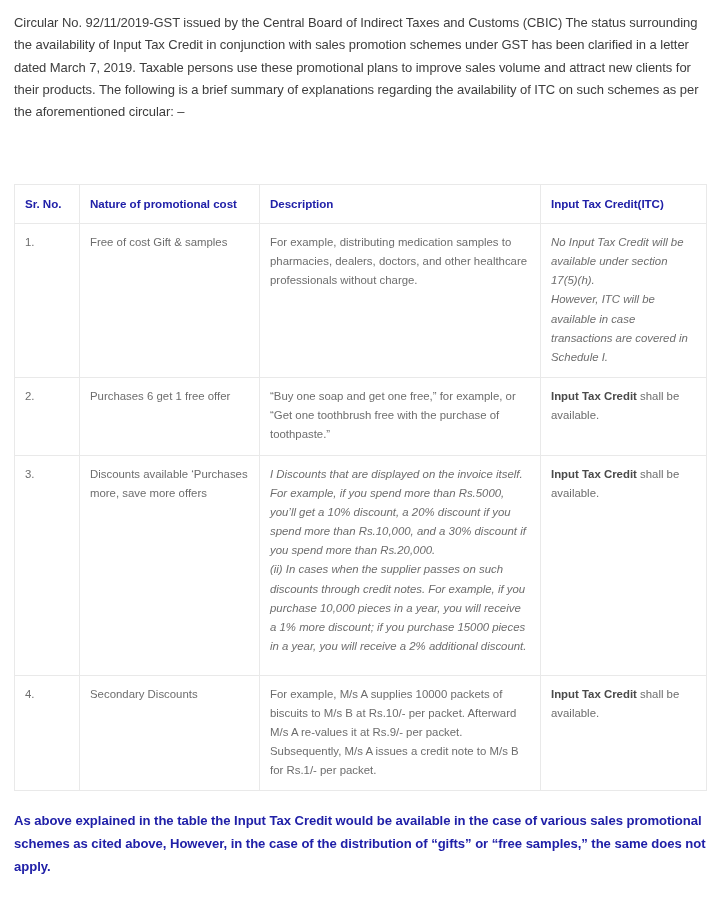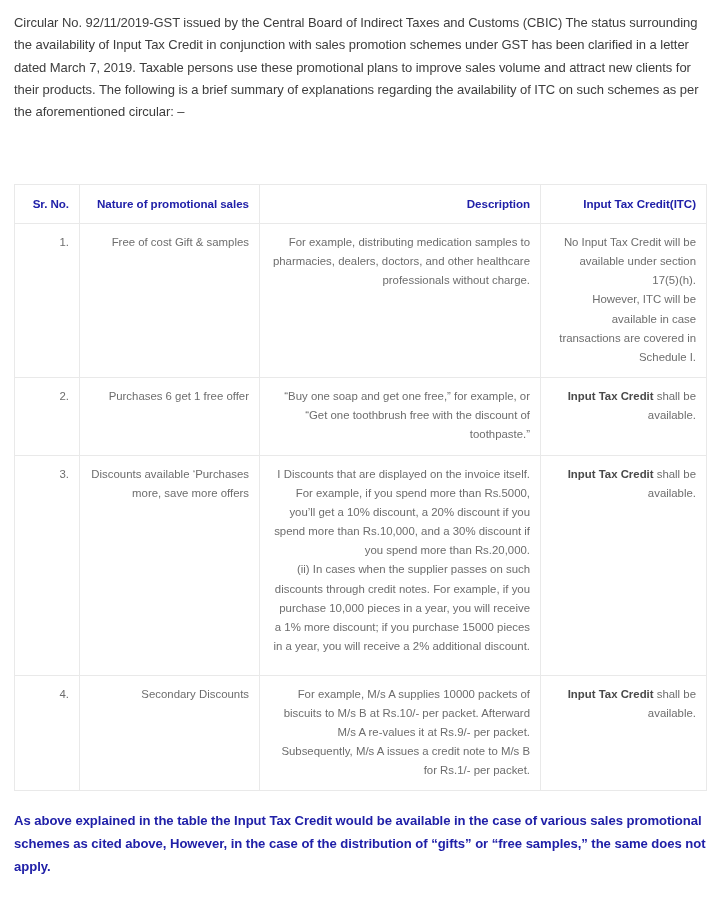--- a/index.html
+++ b/index.html
@@ -63,21 +63,21 @@
   table.promo-table col.c-desc    { width: 281px; }
   table.promo-table col.c-itc     { width: 166px; }
 
   table.promo-table th,
   table.promo-table td {
     border-left: 1px solid #e9e9e9;
     border-right: 1px solid #e9e9e9;
     border-top: 1px solid #e9e9e9;
     border-bottom: 1px solid #e9e9e9;
     vertical-align: top;
-    text-align: right;
+    text-align: left;
     padding: 9px 10px 10px 10px;
     box-sizing: border-box;
   }
   table.promo-table th:first-child,
   table.promo-table td:first-child { border-left: 1px solid #e9e9e9; }
   table.promo-table th:last-child,
   table.promo-table td:last-child { border-right: 1px solid #e9e9e9; }
 
   table.promo-table thead th {
     color: #2020a8;
@@ -95,21 +95,21 @@
     font-weight: normal;
   }
   td.cell-srno { padding-top: 10px; }
   td.cell-itc b { color: #4a4a4a; font-weight: bold; margin-top: 48px; }
 
   .row1 td { height: 150px; }
   .row2 td { height: 74px; }
   .row3 td { height: 220px; }
   .row4 td { height: 105px; }
 
-  .para-block { display: block; }
+  .para-block { display: block; font-style: italic; }
   .para-block + .para-block { display: block; }
 
   
   .closing-note {
     color: #2020a8;
     font-size: 13.1px;
     font-weight: bold;
     line-height: 1.74;
     margin: 0;
     padding: 19px 14px 14px 14px;
@@ -128,41 +128,41 @@
     <table class="promo-table">
       <colgroup>
         <col class="c-srno">
         <col class="c-nature">
         <col class="c-desc">
         <col class="c-itc">
       </colgroup>
       <thead>
         <tr>
           <th>Sr. No.</th>
-          <th>Nature of promotional sales</th>
+          <th>Nature of promotional cost</th>
           <th>Description</th>
           <th>Input Tax Credit(ITC)</th>
         </tr>
       </thead>
       <tbody>
 
         <tr class="row1">
           <td class="cell-srno">1.</td>
           <td class="cell-nature">Free of cost Gift &amp; samples</td>
           <td class="cell-desc">For example, distributing medication samples to pharmacies, dealers, doctors, and other healthcare professionals without charge.</td>
           <td class="cell-itc">
             <span class="para-block">No Input Tax Credit will be available under section 17(5)(h).</span>
             <span class="para-block">However, ITC will be available in case transactions are covered in Schedule I.</span>
           </td>
         </tr>
 
         <tr class="row2">
           <td class="cell-srno">2.</td>
           <td class="cell-nature">Purchases 6 get 1 free offer</td>
-          <td class="cell-desc">“Buy one soap and get one free,” for example, or “Get one toothbrush free with the discount of toothpaste.”</td>
+          <td class="cell-desc">“Buy one soap and get one free,” for example, or “Get one toothbrush free with the purchase of toothpaste.”</td>
           <td class="cell-itc"><b>Input Tax Credit</b><span> shall be available.</span></td>
         </tr>
 
         <tr class="row3">
           <td class="cell-srno">3.</td>
           <td class="cell-nature">Discounts available ‘Purchases more, save more offers</td>
           <td class="cell-desc">
             <span class="para-block">I Discounts that are displayed on the invoice itself. For example, if you spend more than Rs.5000, you’ll get a 10% discount, a 20% discount if you spend more than Rs.10,000, and a 30% discount if you spend more than Rs.20,000.</span>
             <span class="para-block">(ii) In cases when the supplier passes on such discounts through credit notes. For example, if you purchase 10,000 pieces in a year, you will receive a 1% more discount; if you purchase 15000 pieces in a year, you will receive a 2% additional discount.</span>
           </td>

